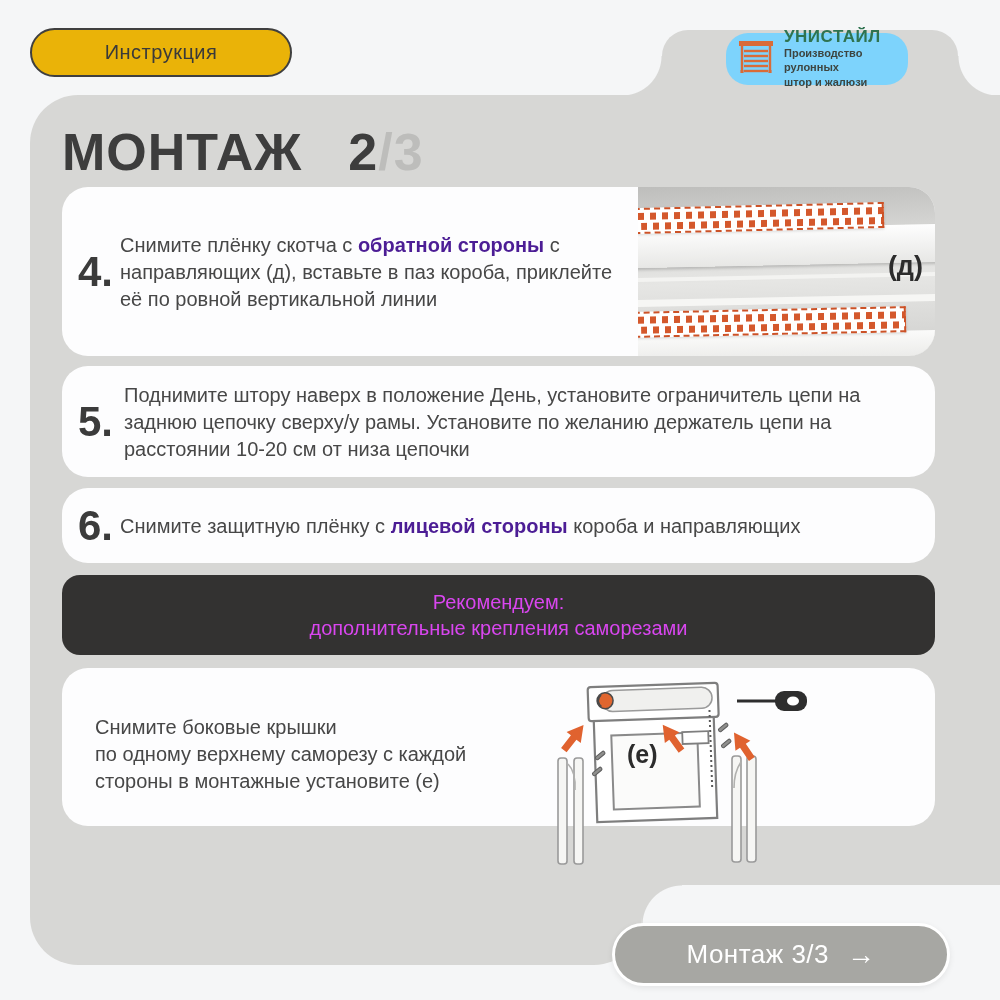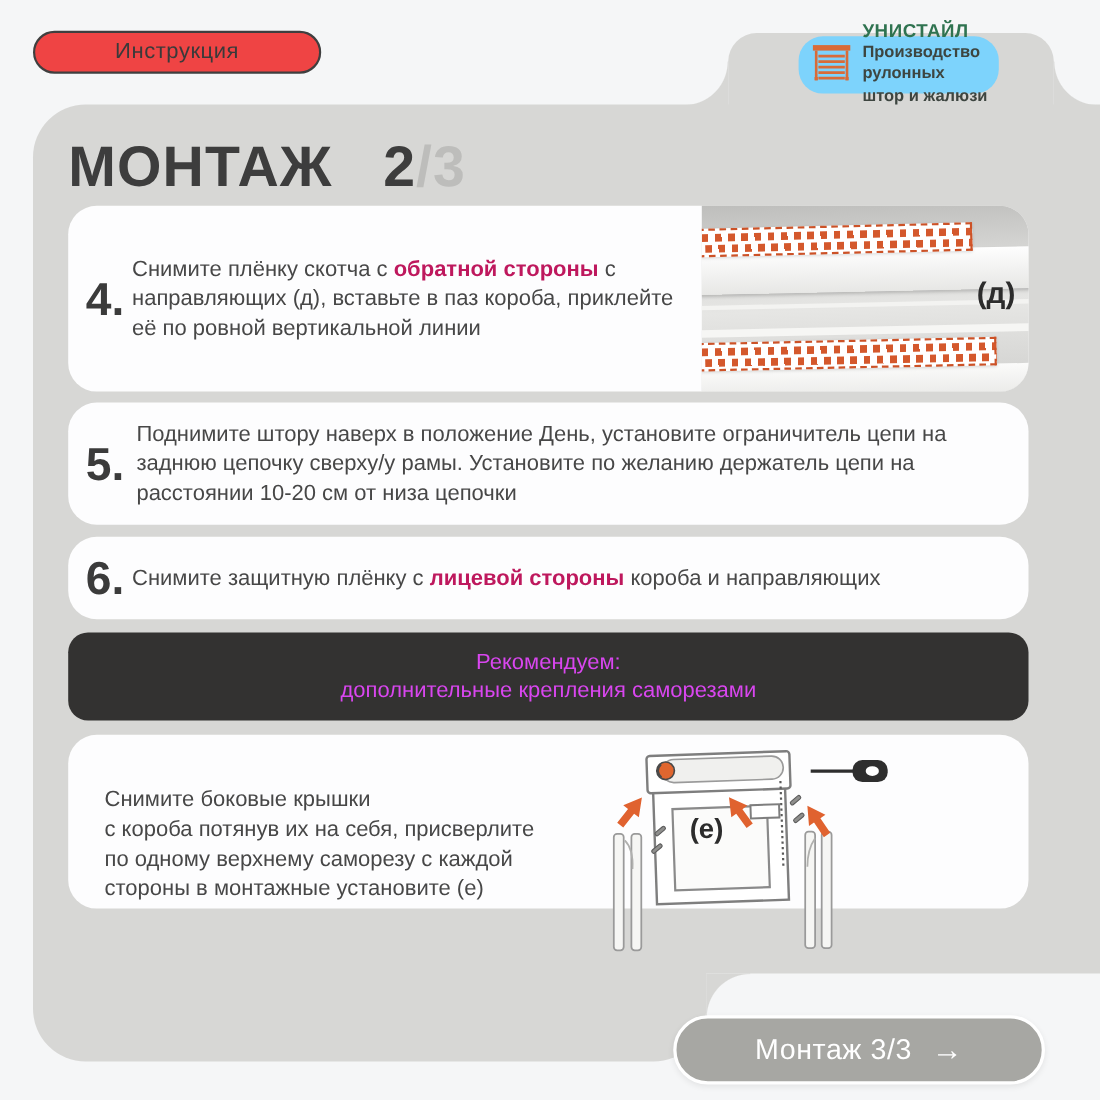--- a/index.html
+++ b/index.html
@@ -9,46 +9,46 @@
   
   .panel-main{position:absolute;left:30px;top:95px;width:970px;height:790px;background:#d7d7d5;border-radius:48px 0 0 0;}
   .panel-foot{position:absolute;left:30px;top:700px;width:612px;height:265px;background:#d7d7d5;border-radius:0 0 48px 48px;}
   .panel-tab{position:absolute;left:662px;top:30px;width:296px;height:80px;background:#d7d7d5;border-radius:26px 26px 0 0;}
   .fillet{position:absolute;width:40px;height:40px;}
   .fillet-tab-left{left:622px;top:56px;background:radial-gradient(circle at 0 0, rgba(0,0,0,0) 39px, #d7d7d5 40px);}
   .fillet-tab-right{left:958px;top:56px;background:radial-gradient(circle at 100% 0, rgba(0,0,0,0) 39px, #d7d7d5 40px);}
   .fillet-notch{left:642px;top:885px;background:radial-gradient(circle at 100% 100%, rgba(0,0,0,0) 39px, #d7d7d5 40px);}
 
   
-  .badge{position:absolute;left:30px;top:28px;width:262px;height:39px;background:#ef4444;border:2px solid #3f3f3f;
+  .badge{position:absolute;left:30px;top:28px;width:262px;height:49px;background:#eab308;border:2px solid #3f3f3f;
          border-radius:27px;box-sizing:border-box;display:flex;align-items:center;justify-content:center;
          font-size:20px;color:#3a3a3a;letter-spacing:.5px;}
   .logo-card{position:absolute;left:726px;top:33px;width:182px;height:52px;background:#7dd3fc;border-radius:22px;
              display:flex;align-items:center;padding:0 10px;box-sizing:border-box;}
   .logo-icon{flex:0 0 auto;margin-right:8px;}
   .logo-text{line-height:1;}
   .logo-brand{font-size:17px;font-weight:700;color:#2f7350;letter-spacing:.5px;}
-  .logo-tag{font-size:15px;font-weight:700;color:#3d4540;margin-top:2px;line-height:1.25;}
+  .logo-tag{font-size:11px;font-weight:700;color:#3d4540;margin-top:2px;line-height:1.25;}
 
   .title-row{position:absolute;left:62px;top:122px;display:flex;align-items:baseline;
              font-weight:700;font-size:52px;color:#3d3d3d;letter-spacing:1px;}
   .title-pages{margin-left:46px;}
   .title-rest{color:#bdbdbb;font-weight:700;}
 
   
   .card{position:absolute;left:62px;width:873px;background:#fdfdfe;border-radius:26px;}
   .card-step4{top:187px;height:169px;}
   .card-step5{top:366px;height:111px;}
   .card-step6{top:488px;height:75px;}
   .card-final{top:668px;height:158px;}
   .step-num{position:absolute;left:16px;top:50%;transform:translateY(-50%);
             font-size:42px;font-weight:700;color:#3b3b3b;}
   .step-text{position:absolute;top:50%;transform:translateY(-50%);
              font-size:20px;line-height:27px;color:#474747;}
-  .step-text b{color:#be185d;}
+  .step-text b{color:#4c1d95;}
   .card-step4 .step-text{left:58px;right:312px;}
   .card-step5 .step-text{left:62px;right:16px;}
   .card-step6 .step-text{left:58px;right:16px;}
 
   
   .photo{position:absolute;right:0;top:0;bottom:0;width:297px;border-radius:0 26px 26px 0;overflow:hidden;
          background:linear-gradient(178deg,#bebebc 0%,#d8d8d6 30%,#e6e6e4 55%,#cfcfcd 100%);}
   .rail-band{position:absolute;left:-6px;right:-6px;}
   .band-a{top:40px;height:38px;background:linear-gradient(#fefefe,#e7e7e5);box-shadow:0 2px 3px rgba(0,0,0,.18);transform:rotate(-1.2deg);}
   .band-line{top:88px;height:4px;background:#f3f3f1;transform:rotate(-1.2deg);}
@@ -150,21 +150,20 @@
   </div>
 
   <div class="banner">
     <div>Рекомендуем:</div>
     <div>дополнительные крепления саморезами</div>
   </div>
 
   <div class="card card-final">
     <div class="final-text">
       <div>Снимите боковые крышки</div>
-      <div>с короба потянув их на себя, присверлите</div>
       <div>по одному верхнему саморезу с каждой</div>
       <div>стороны в монтажные установите (е)</div>
     </div>
     <div class="illustration">
       <svg width="300" height="196" viewBox="0 0 300 196">
 
         <g fill="#f6f6f4" stroke="#9a9a9a" stroke-width="1.6">
           <rect x="18" y="78" width="9" height="106" rx="3"></rect>
           <rect x="34" y="78" width="9" height="106" rx="3"></rect>
           <path d="M28,84 Q36,92 35,110" fill="none" stroke="#b0b0ae"></path>

